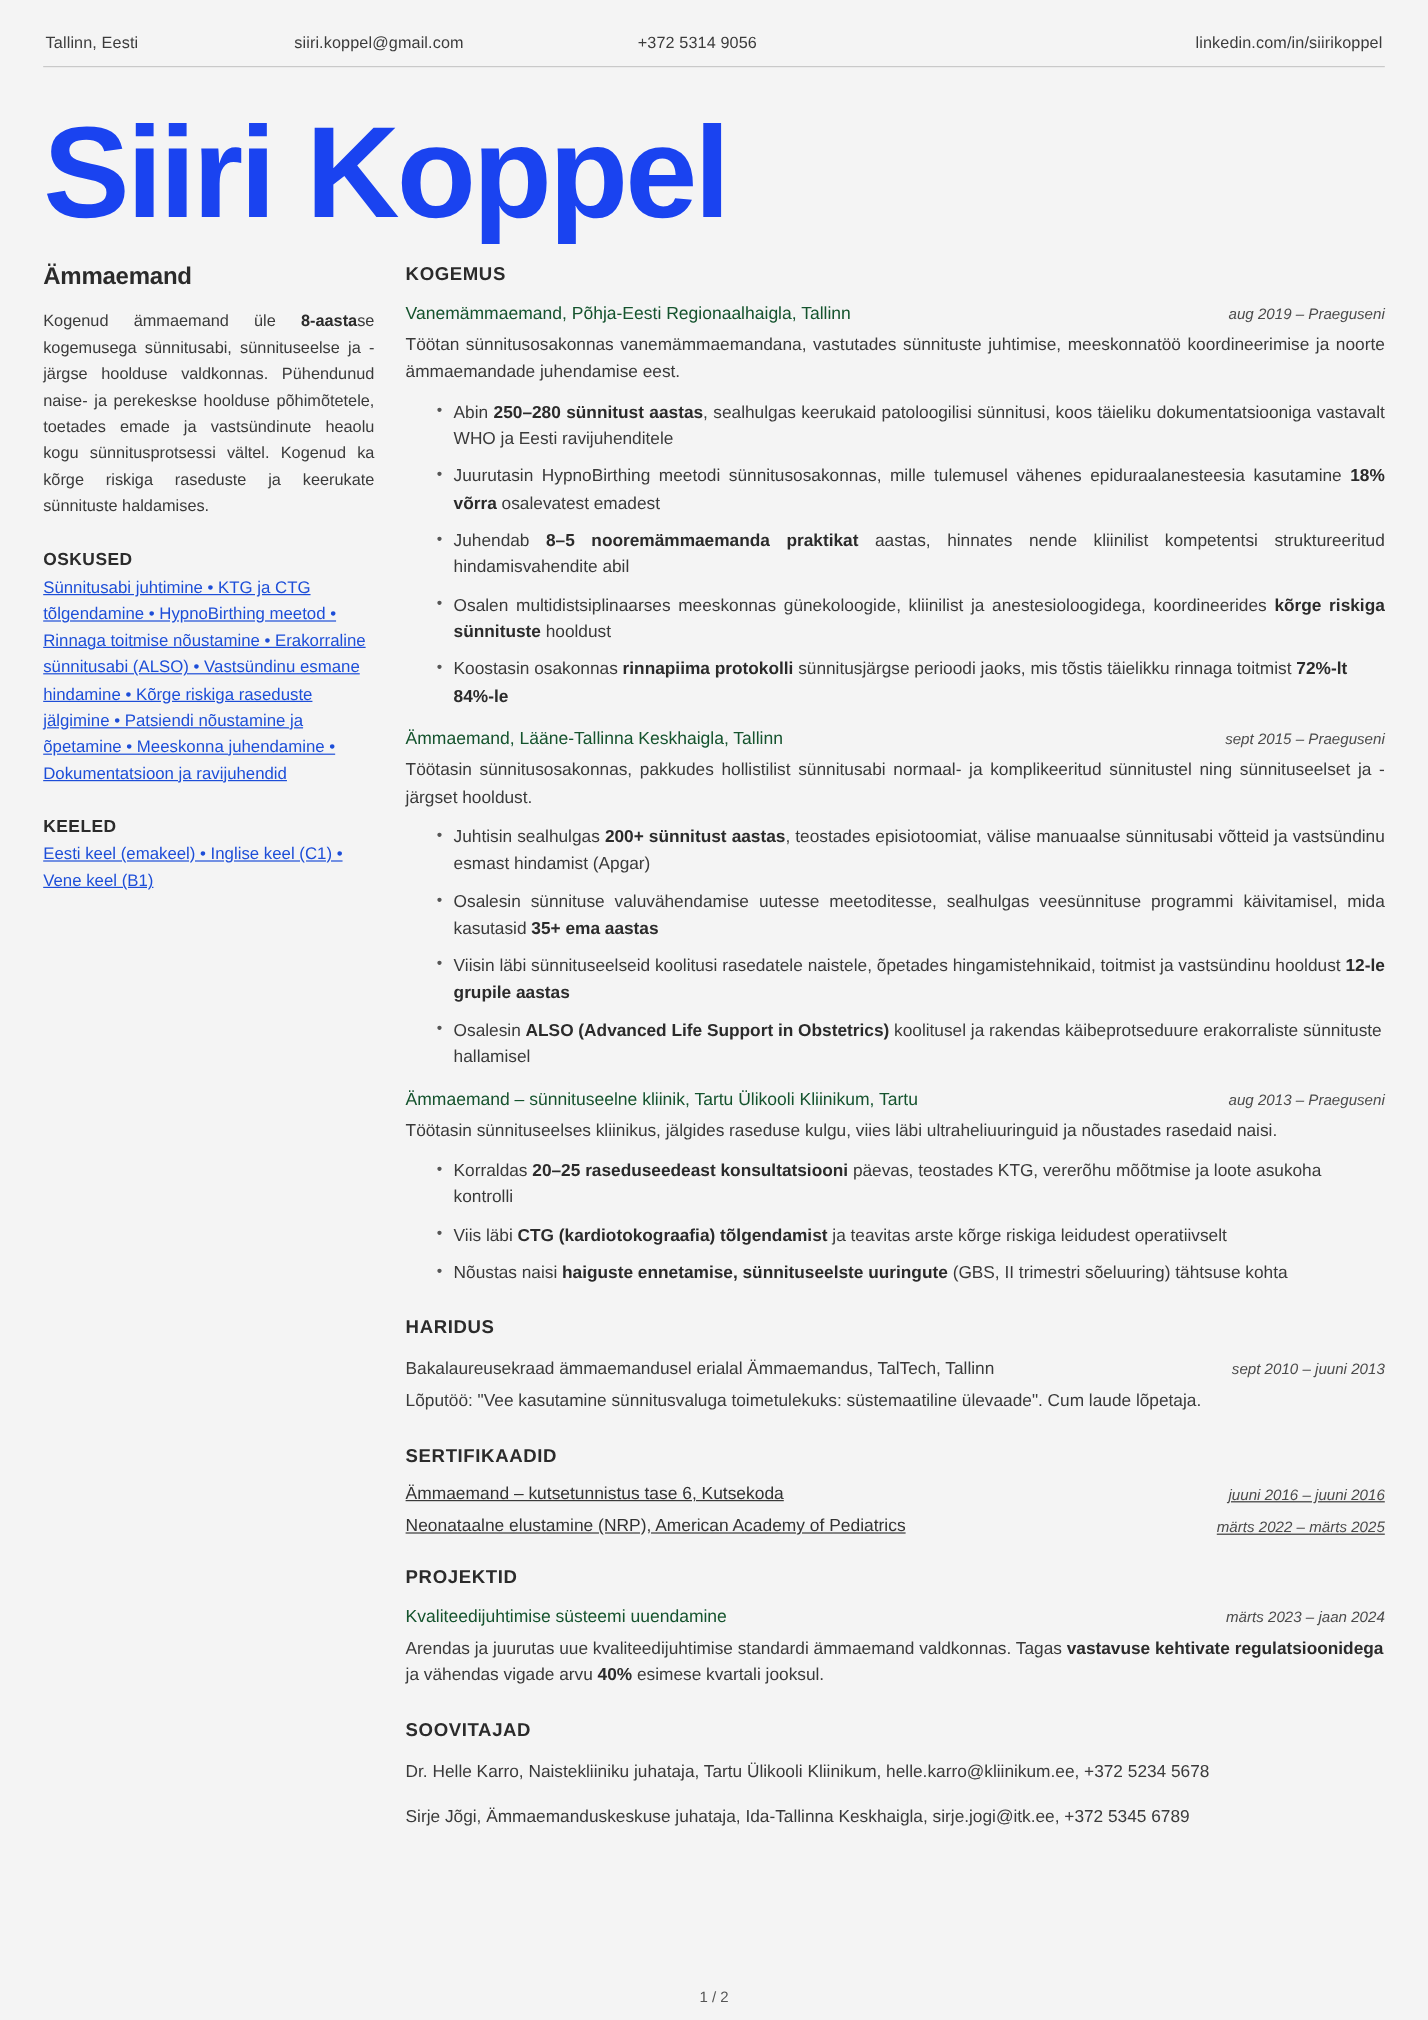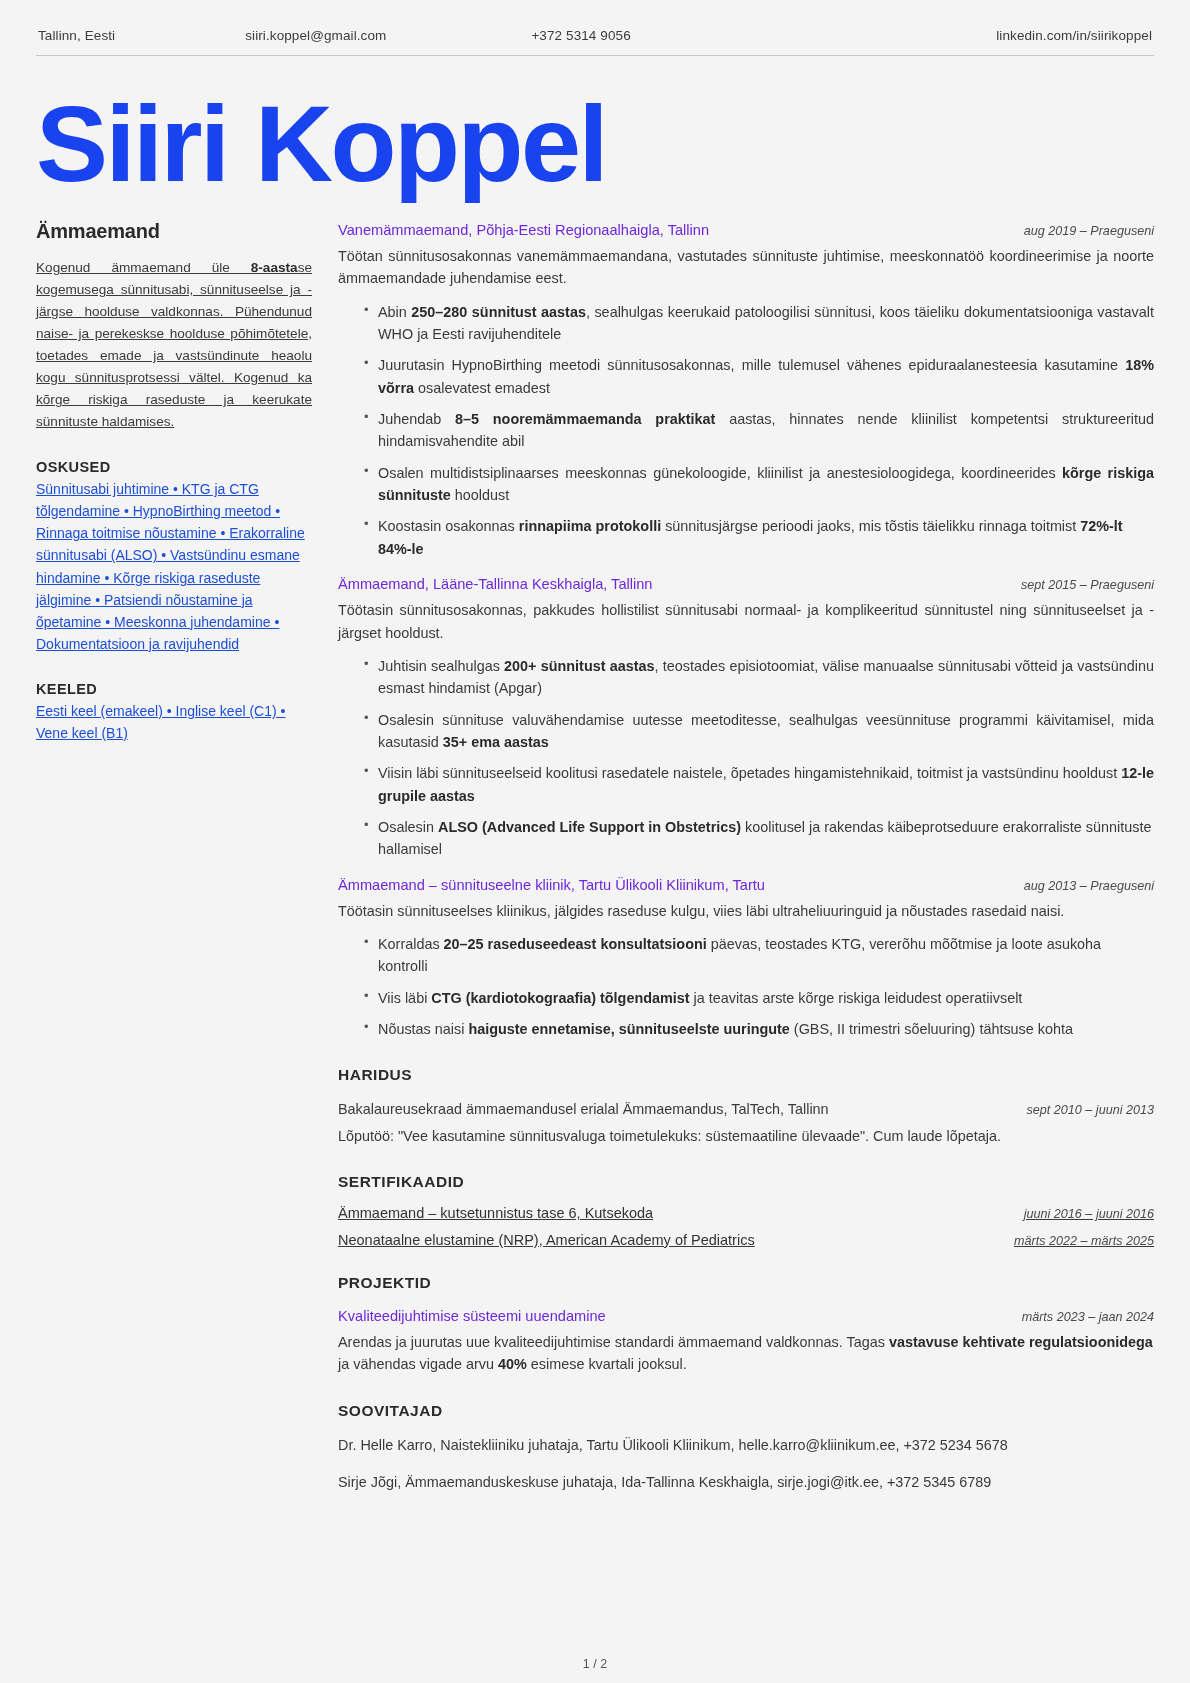--- a/index.html
+++ b/index.html
@@ -74,21 +74,20 @@
     color: #2b2b2b;
     margin: 0 0 14px 0;
     letter-spacing: -0.2px;
   }
   .summary {
     font-size: 13.6px;
     line-height: 1.62;
     text-align: justify;
     color: #3a3a3a;
     margin: 0;
-    text-decoration: underline;
   }
   .left-head {
     font-size: 14.5px;
     font-weight: 700;
     letter-spacing: 0.4px;
     color: #2b2b2b;
     margin: 26px 0 3px 0;
   }
   .left-body {
     font-size: 14px;
@@ -110,21 +109,21 @@
 
   .entry { margin-bottom: 14px; }
   .entry-head {
     display: flex;
     align-items: baseline;
     justify-content: space-between;
     gap: 14px;
   }
   .entry-title {
     font-size: 14.6px;
-    color: #6d28d9;
+    color: #14532d;
     line-height: 1.45;
   }
   .entry-date {
     font-size: 12.6px;
     font-style: italic;
     color: #4a4a4a;
     white-space: nowrap;
     flex: 0 0 auto;
   }
   .entry-desc {
@@ -214,20 +213,21 @@
 
       <div class="left-head">OSKUSED</div>
       <p class="left-body">Sünnitusabi juhtimine • KTG ja CTG tõlgendamine • HypnoBirthing meetod • Rinnaga toitmise nõustamine • Erakorraline sünnitusabi (ALSO) • Vastsündinu esmane hindamine • Kõrge riskiga raseduste jälgimine • Patsiendi nõustamine ja õpetamine • Meeskonna juhendamine • Dokumentatsioon ja ravijuhendid</p>
 
       <div class="left-head">KEELED</div>
       <p class="left-body">Eesti keel (emakeel) • Inglise keel (C1) • Vene keel (B1)</p>
     </div>
 
     <div class="col-right">
 
+      <div class="sec-head">KOGEMUS</div>
 
       <div class="entry">
         <div class="entry-head">
           <span class="entry-title">Vanemämmaemand, Põhja-Eesti Regionaalhaigla, Tallinn</span>
           <span class="entry-date">aug 2019 – Praeguseni</span>
         </div>
         <p class="entry-desc">Töötan sünnitusosakonnas vanemämmaemandana, vastutades sünnituste juhtimise, meeskonnatöö koordineerimise ja noorte ämmaemandade juhendamise eest.</p>
         <ul class="bullets">
           <li><span>Abin </span><b>250–280 sünnitust aastas</b><span>, sealhulgas keerukaid patoloogilisi sünnitusi, koos täieliku dokumentatsiooniga vastavalt WHO ja Eesti ravijuhenditele</span></li>
           <li><span>Juurutasin HypnoBirthing meetodi sünnitusosakonnas, mille tulemusel vähenes epiduraalanesteesia kasutamine </span><b>18% võrra</b><span> osalevatest emadest</span></li>

